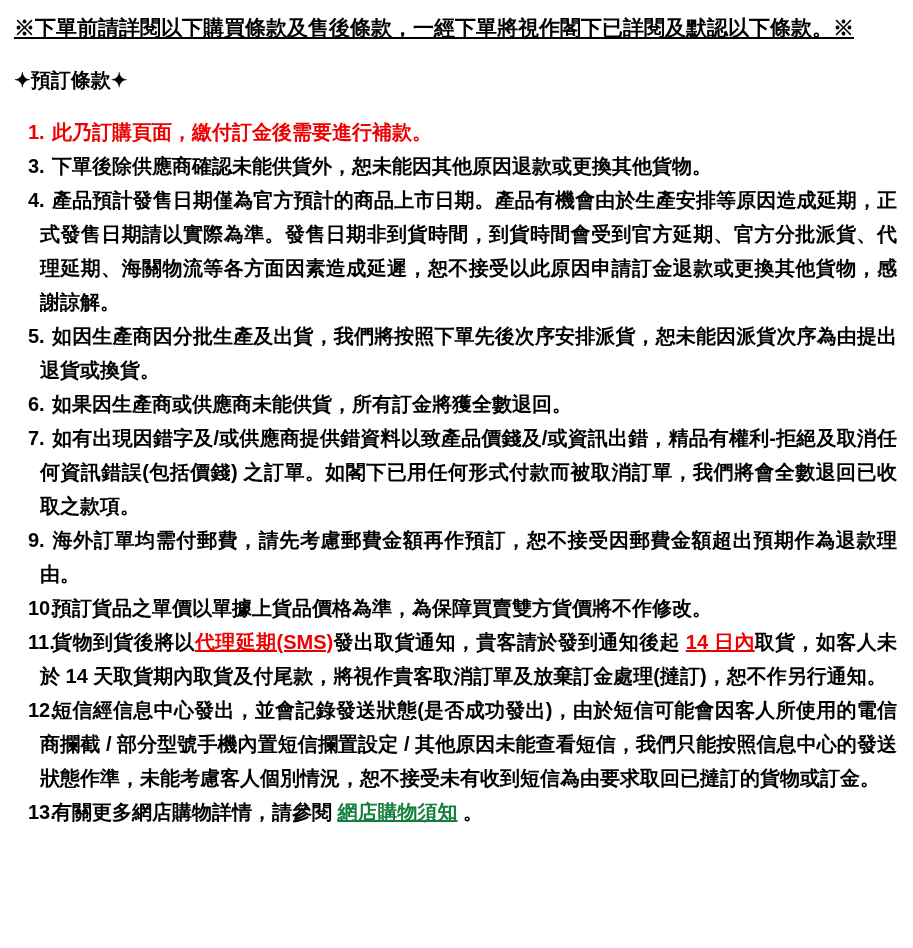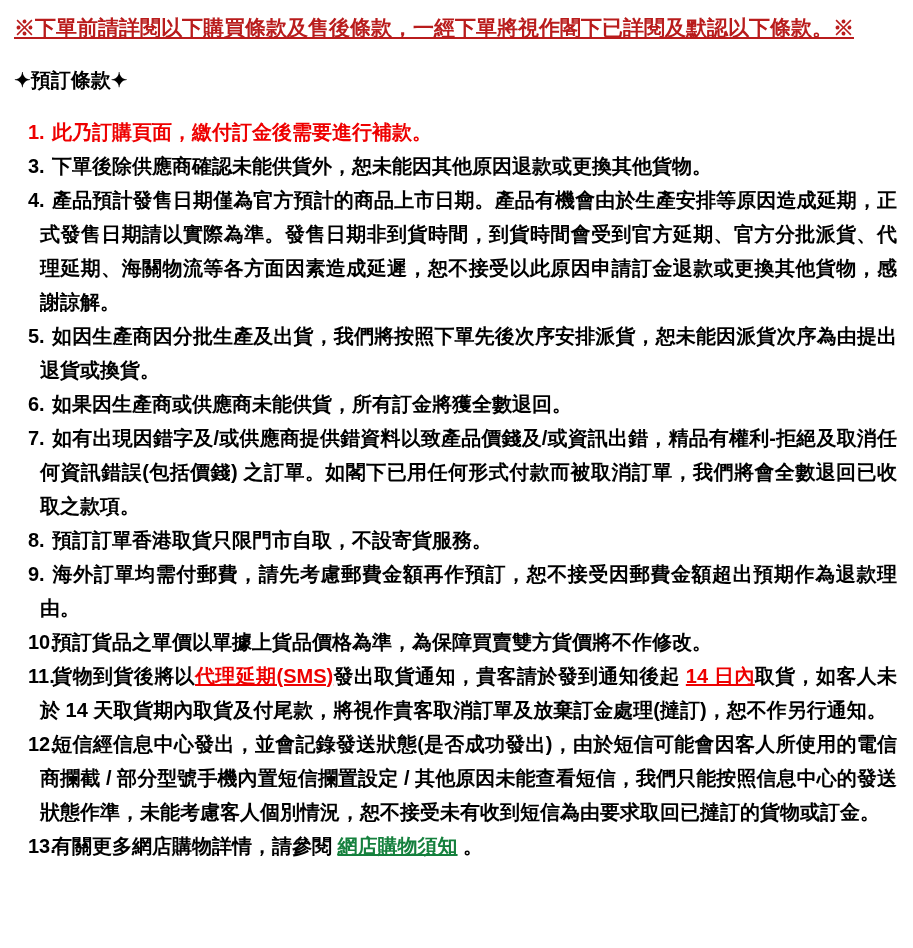--- a/index.html
+++ b/index.html
@@ -10,21 +10,21 @@
   body {
     width: 913px;
     min-height: 948px;
     box-sizing: border-box;
     padding: 12px 16px 12px 14px;
     font-family: "Liberation Sans", sans-serif;
     font-weight: 700;
     color: #000000;
   }
   .notice {
-    color: #b91c1c;
+    color: #000000;
     font-size: 21px;
     line-height: 27px;
     text-decoration: underline;
     margin: 2px 0 16px 0;
   }
   .section-title-wrap {
     margin-top: 26px;
   }
   .section-title {
     font-size: 20px;
@@ -66,19 +66,18 @@
   <span class="section-title">✦預訂條款✦</span>
 </div>
 
 <div class="terms">
     <div class="term red"><span class="num">1.</span><span>此乃訂購頁面，繳付訂金後需要進行補款。</span></div>
     <div class="term"><span class="num">3.</span><span>下單後除供應商確認未能供貨外，恕未能因其他原因退款或更換其他貨物。</span></div>
     <div class="term"><span class="num">4.</span><span>產品預計發售日期僅為官方預計的商品上市日期。產品有機會由於生產安排等原因造成延期，正式發售日期請以實際為準。發售日期非到貨時間，到貨時間會受到官方延期、官方分批派貨、代理延期、海關物流等各方面因素造成延遲，恕不接受以此原因申請訂金退款或更換其他貨物，感謝諒解。</span></div>
     <div class="term"><span class="num">5.</span><span>如因生產商因分批生產及出貨，我們將按照下單先後次序安排派貨，恕未能因派貨次序為由提出退貨或換貨。</span></div>
     <div class="term"><span class="num">6.</span><span>如果因生產商或供應商未能供貨，所有訂金將獲全數退回。</span></div>
     <div class="term"><span class="num">7.</span><span>如有出現因錯字及/或供應商提供錯資料以致產品價錢及/或資訊出錯，精品有權利-拒絕及取消任何資訊錯誤(包括價錢) 之訂單。如閣下已用任何形式付款而被取消訂單，我們將會全數退回已收取之款項。</span></div>
-    <div class="term"><span class="num">8.</span><span>預訂訂單香港取貨只限門市自取，不設寄貨服務。</span></div>
     <div class="term"><span class="num">9.</span><span>海外訂單均需付郵費，請先考慮郵費金額再作預訂，恕不接受因郵費金額超出預期作為退款理由。</span></div>
     <div class="term"><span class="num">10.</span><span>預訂貨品之單價以單據上貨品價格為準，為保障買賣雙方貨價將不作修改。</span></div>
     <div class="term"><span class="num">11.</span><span>貨物到貨後將以</span><span class="seg-red-underline">代理延期(SMS)</span><span>發出取貨通知，貴客請於發到通知後起 </span><span class="seg-red-underline">14 日內</span><span>取貨，如客人未於 14 天取貨期內取貨及付尾款，將視作貴客取消訂單及放棄訂金處理(撻訂)，恕不作另行通知。</span></div>
     <div class="term"><span class="num">12.</span><span>短信經信息中心發出，並會記錄發送狀態(是否成功發出)，由於短信可能會因客人所使用的電信商攔截 / 部分型號手機內置短信攔置設定 / 其他原因未能查看短信，我們只能按照信息中心的發送狀態作準，未能考慮客人個別情況，恕不接受未有收到短信為由要求取回已撻訂的貨物或訂金。</span></div>
     <div class="term"><span class="num">13.</span><span>有關更多網店購物詳情，請參閱 </span><a class="seg-link">網店購物須知</a><span> 。</span></div>
   </div>
 
 </body></html>

